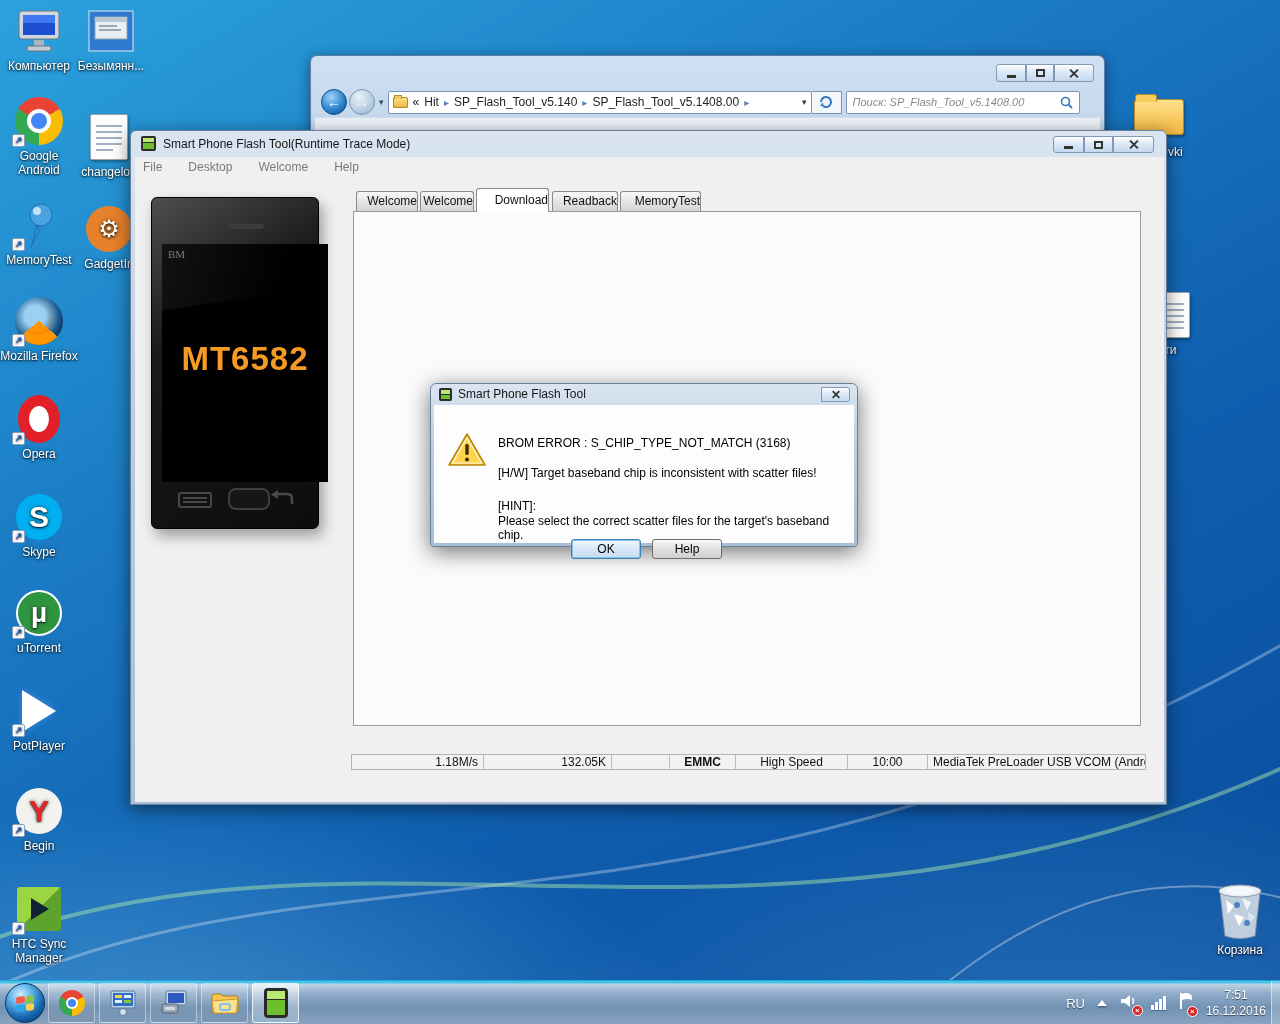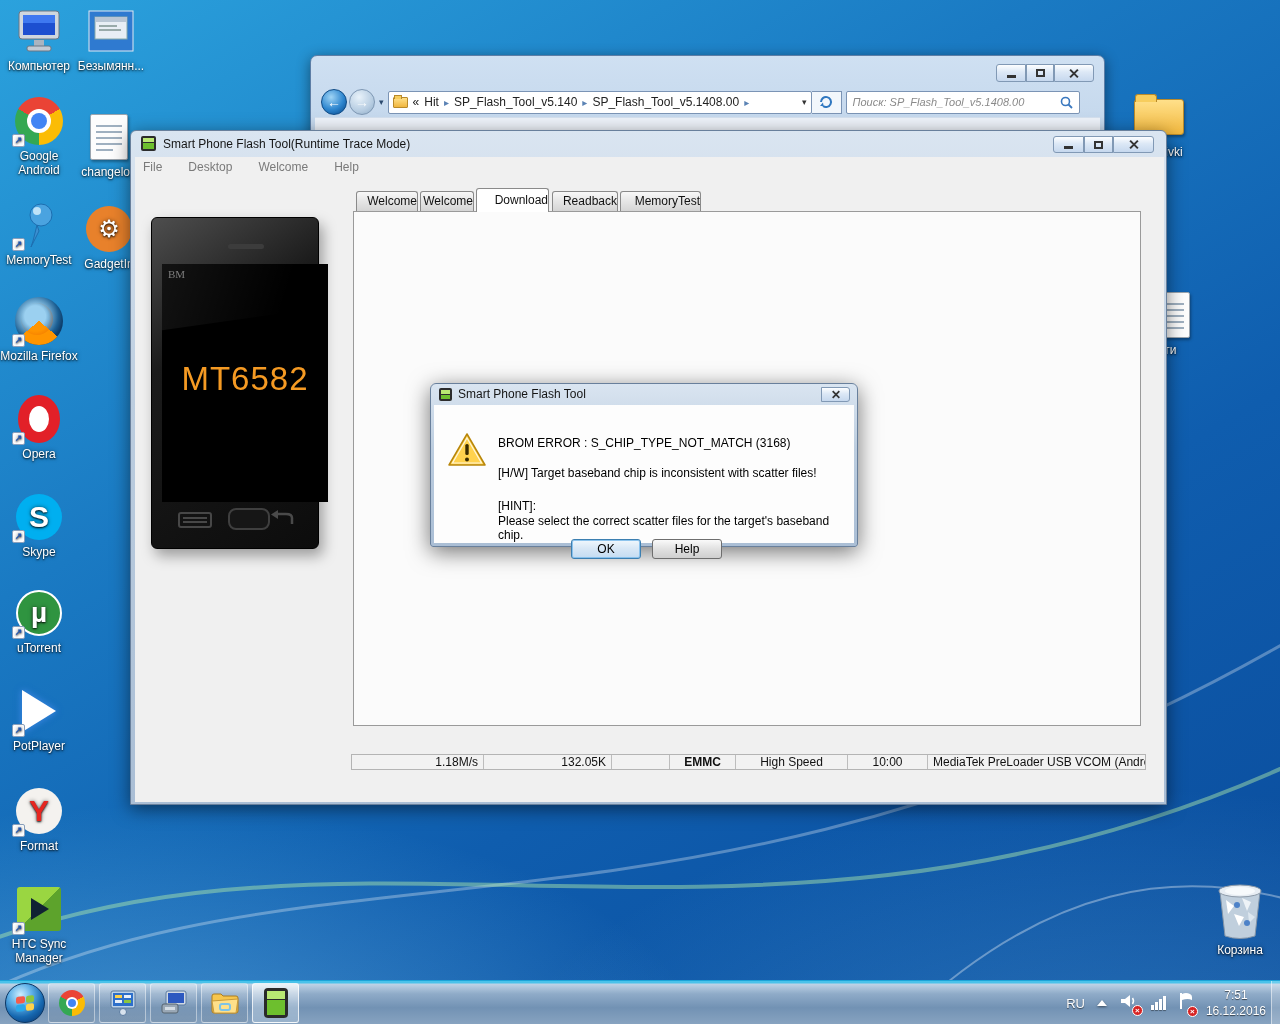--- a/index.html
+++ b/index.html
@@ -66,27 +66,27 @@
   .fw{position:absolute;left:130px;top:130px;width:1037px;height:675px;z-index:40;
     background:linear-gradient(#dae5f1,#bccddf 40%,#aabed5);border:1px solid #69809c;border-radius:6px 6px 0 0;
     box-shadow:0 4px 18px rgba(0,0,0,.5)}
   .fw-title{position:absolute;left:10px;top:5px;display:flex;align-items:center;gap:7px;font-size:12px;color:#151515}
   .appico{width:15px;height:15px;border-radius:2px;background:#2c2c2c;position:relative;flex:0 0 auto}
   .appico::before{content:"";position:absolute;left:2px;top:2px;right:2px;height:4px;background:#b9e873}
   .appico::after{content:"";position:absolute;left:2px;top:7px;right:2px;bottom:2px;background:#6dbf2e}
   .fw-client{position:absolute;left:4px;top:26px;width:1029px;height:645px;background:#f0f0f0}
   .menubar{position:absolute;left:0;top:0;width:100%;height:20px;display:flex;gap:26px;padding-left:8px;align-items:center;font-size:12px;color:#7a7a7a}
   
-  .phone{position:absolute;left:16px;top:60px;width:168px;height:332px;border-radius:6px;
+  .phone{position:absolute;left:16px;top:40px;width:168px;height:332px;border-radius:6px;
     background:linear-gradient(145deg,#4e4e4e,#1b1b1b 35%,#0c0c0c);border:1px solid #000;box-shadow:4px 7px 14px rgba(0,0,0,.35)}
   .phone .speaker{position:absolute;left:76px;top:26px;width:36px;height:5px;border-radius:3px;background:#3c3c3c}
   .phone .scr{position:absolute;left:10px;top:46px;width:166px;height:238px;background:#000;overflow:hidden}
   .phone .scr::before{content:"";position:absolute;left:-20px;top:-90px;width:260px;height:140px;background:linear-gradient(115deg,rgba(255,255,255,.10),rgba(255,255,255,0) 60%);transform:rotate(-8deg)}
   .phone .bm{position:absolute;left:6px;top:4px;color:#7d7d7d;font-size:11px;font-family:"Liberation Serif",serif}
-  .phone .chip{position:absolute;left:0;right:0;top:96px;text-align:center;font-size:33px;font-weight:normal;letter-spacing:1px}
+  .phone .chip{position:absolute;left:0;right:0;top:96px;text-align:center;font-size:33px;font-weight:bold;letter-spacing:1px}
   .phone .keys{position:absolute;left:0;right:0;bottom:16px;height:24px}
   .k-menu{position:absolute;left:26px;top:4px;width:34px;height:16px;border:2px solid #474747;border-radius:3px}
   .k-menu::before{content:"";position:absolute;left:3px;right:3px;top:3px;height:2px;background:#474747;box-shadow:0 4px 0 #474747}
   .k-home{position:absolute;left:76px;top:0px;width:42px;height:22px;border:2px solid #3f3f3f;border-radius:8px;background:#161616}
   .k-back{position:absolute;right:22px;top:2px;width:28px;height:18px}
   
   .tab{position:absolute;top:34px;height:21px;background:linear-gradient(#f8f8f8,#e6e6e6 45%,#d3d3d3);
     border:1px solid #8a8a8a;border-bottom:none;border-radius:3px 3px 0 0;font-size:12px;text-align:right;line-height:19px;color:#111;z-index:2}
   .tab.active{top:31px;height:24px;background:#fff;z-index:4;line-height:22px}
   .panel{position:absolute;left:218px;top:54px;width:788px;height:515px;border:1px solid #9a9a9a;background:#fbfbfb;z-index:3}
@@ -286,21 +286,21 @@
     <div>PotPlayer</div>
   </div>
 
   <div class="dico" style="left:0;top:786px">
     <div class="art">
         <div class="yx-ball">
           <span>Y</span>
         </div>
         <span class="sc">↗</span>
       </div>
-    <div>Format</div>
+    <div>Begin</div>
   </div>
 
   <div class="dico" style="left:0;top:884px">
     <div class="art">
         <div class="htc-sq"></div>
         <span class="sc">↗</span>
       </div>
     <div>HTC Sync Manager</div>
   </div>
 

